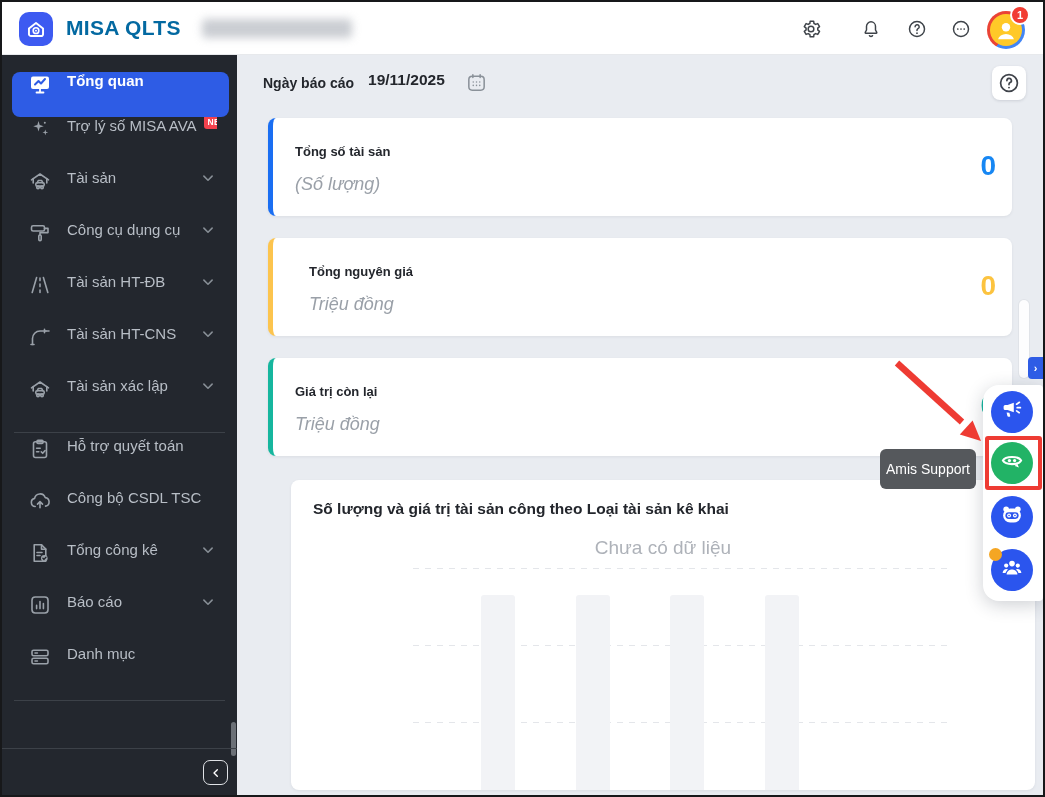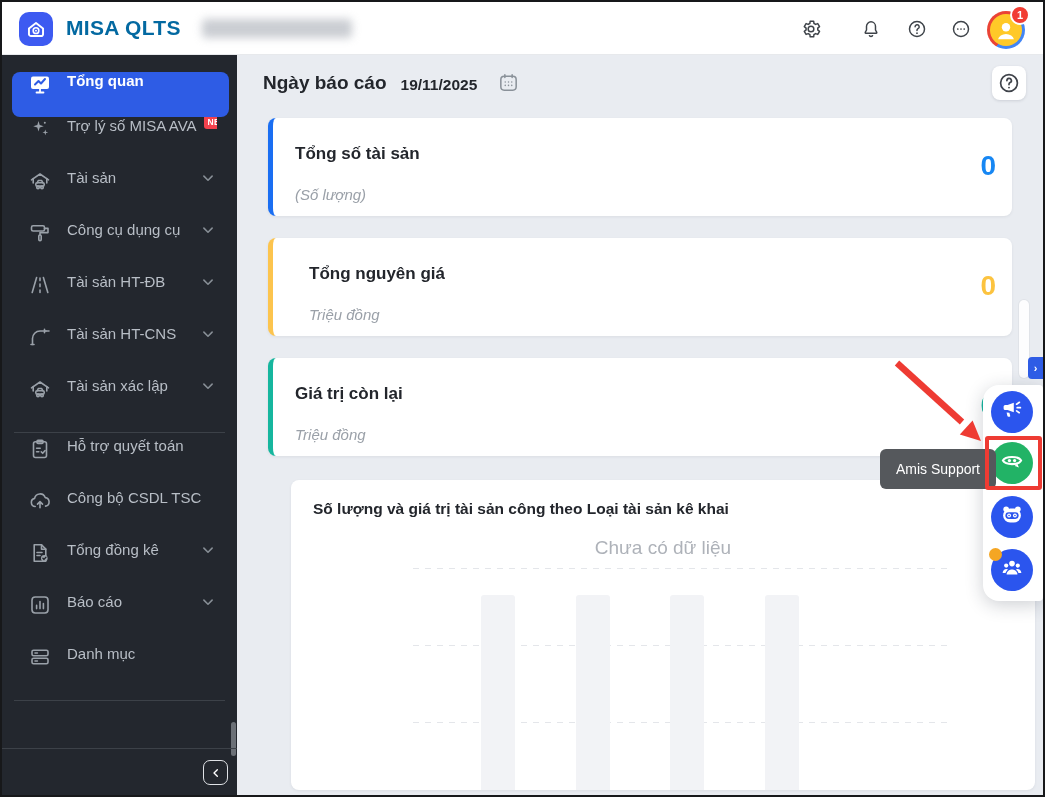--- a/index.html
+++ b/index.html
@@ -27,44 +27,44 @@
   .sitem.active .sicon{color:#fff;}
   .sdivider{height:1px;background:#3c4148;margin:3px 12px 4px 12px;}
   .new-badge{background:#f4424e;color:#fff;font-size:8.5px;font-weight:bold;padding:2px 4px;border-radius:3px;margin-left:7px;position:relative;top:-6px;letter-spacing:.3px;}
   .side-bottom{position:absolute;left:0;bottom:0;width:100%;height:47px;border-top:1px solid #3c4148;}
   .collapse-btn{position:absolute;right:9px;top:11px;width:25px;height:25px;border:1.5px solid #dfe2e6;border-radius:7px;display:flex;align-items:center;justify-content:center;color:#fff;cursor:pointer;}
   .side-scroll-thumb{position:absolute;right:1px;top:667px;width:5px;height:34px;border-radius:3px;background:#6b7077;cursor:pointer;}
 
   
   .content{position:absolute;left:235px;top:53px;width:806px;height:740px;background:#e9ecf1;}
   .daterow{position:absolute;left:26px;top:16px;display:flex;align-items:center;gap:14px;}
-  .daterow .dlabel{font-size:19px;font-weight:bold;color:#23262c;}
-  .dateval{display:flex;align-items:flex-end;gap:20px;cursor:pointer;}
+  .daterow .dlabel{font-size:14px;font-weight:bold;color:#23262c;}
+  .dateval{display:flex;align-items:flex-start;gap:20px;cursor:pointer;}
   .dateval .dval{font-size:15.5px;font-weight:bold;color:#23262c;}
   .dateval .cal{width:23px;height:23px;color:#8a9199;}
   .help-btn{position:absolute;left:755px;top:11px;width:34px;height:34px;background:#fff;border-radius:8px;box-shadow:0 1px 3px rgba(40,50,70,.15);display:flex;align-items:center;justify-content:center;color:#3f434a;cursor:pointer;}
 
   .kpi-card{position:absolute;left:31px;width:744px;height:98px;background:#fff;border-radius:8px;border-left:5px solid #ccc;box-shadow:0 1px 3px rgba(50,60,80,.08);padding:26px 16px 0 22px;}
-  .kpi-title{font-size:17px;font-weight:bold;color:#23262c;}
-  .kpi-sub{font-size:15px;font-style:italic;color:#9aa0a8;margin-top:22px;}
+  .kpi-title{font-size:13px;font-weight:bold;color:#23262c;}
+  .kpi-sub{font-size:18px;font-style:italic;color:#9aa0a8;margin-top:15px;}
   .kpi-value{position:absolute;right:16px;top:32px;font-size:28px;font-weight:bold;}
 
   .chart-card{position:absolute;left:31px;top:425px;width:744px;height:310px;background:#fff;border-radius:8px;box-shadow:0 1px 3px rgba(50,60,80,.08);margin-left:23px;}
   .chart-title{position:absolute;left:22px;top:20px;font-size:15.5px;font-weight:bold;color:#23262c;}
   .chart-empty{position:absolute;left:0;top:57px;width:100%;text-align:center;font-size:19px;color:#aeb2b9;}
   .gridline{position:absolute;left:122px;width:540px;height:1px;background:repeating-linear-gradient(90deg,#e4e6ea 0 6px,transparent 6px 12px);}
   .ph-bar{position:absolute;width:34px;top:115px;height:195px;background:#f2f3f6;border-radius:3px 3px 0 0;}
 
   
   .vscroll-thumb{position:absolute;left:1017px;top:298px;width:10px;height:78px;background:#fdfdfe;border-radius:5px;box-shadow:0 0 0 1px #e0e3e8;z-index:6;cursor:pointer;}
   .side-tab{position:absolute;left:1026px;top:355px;width:15px;height:22px;background:#2e5ce5;border-radius:4px 0 0 4px;color:#fff;font-size:11px;font-weight:bold;display:flex;align-items:center;justify-content:center;z-index:8;cursor:pointer;}
   .float-panel{position:absolute;left:981px;top:383px;width:60px;height:216px;background:#fff;border-radius:16px 4px 4px 16px;box-shadow:0 4px 18px rgba(30,40,60,.22);z-index:7;}
   .fbtn{position:absolute;left:8px;width:42px;height:42px;border-radius:50%;display:flex;align-items:center;justify-content:center;cursor:pointer;}
   .fbtn .dot{position:absolute;left:-2px;top:-1px;width:13px;height:13px;border-radius:50%;background:#f5a623;}
-  .tooltip{position:absolute;left:878px;top:447px;width:116px;height:40px;background:#55585c;border-radius:6px;color:#fff;font-size:14px;display:flex;align-items:center;justify-content:center;z-index:9;}
+  .tooltip{position:absolute;left:878px;top:447px;width:96px;height:40px;background:#55585c;border-radius:6px;color:#fff;font-size:14px;display:flex;align-items:center;justify-content:center;z-index:9;}
   .hl-rect{position:absolute;left:983px;top:434px;width:57px;height:54px;border:4px solid #ee3b33;border-radius:3px;z-index:10;}
   .arrow-svg{position:absolute;left:890px;top:356px;z-index:11;pointer-events:none;}
 </style>
 </head>
 <body>
 
 <div class="frame">
 
   <div class="header">
     <div class="logo">
@@ -210,21 +210,21 @@
           <span class="slabel">Công bộ CSDL TSC</span>
         </div>
         <div class="sitem">
           <span class="sicon"><svg width="24" height="24" viewBox="0 0 24 24" fill="none" stroke="currentColor" stroke-width="1.6" stroke-linecap="round" stroke-linejoin="round">
               <path d="M6.2 3.8h7.3l4.3 4.3v12.1H6.2z"></path>
               <path d="M13.5 3.8V8.2h4.3"></path>
               <path d="M9 11.5h5M9 14.5h3"></path>
               <circle cx="16.3" cy="17.3" r="3.3" fill="currentColor" stroke="none"></circle>
               <path d="M14.9 17.3l1.1 1.1 1.9-2.1" stroke="#23272e" stroke-width="1.4"></path>
             </svg></span>
-          <span class="slabel">Tổng đồng kê</span>
+          <span class="slabel">Tổng công kê</span>
           <span class="chev"><svg width="18" height="18" viewBox="0 0 24 24" fill="none" stroke="currentColor" stroke-width="2.1" stroke-linecap="round" stroke-linejoin="round">
               <polyline points="6.5 9.5 12 15 17.5 9.5"></polyline>
             </svg></span>
         </div>
         <div class="sitem">
           <span class="sicon"><svg width="24" height="24" viewBox="0 0 24 24" fill="none" stroke="currentColor" stroke-width="1.6" stroke-linecap="round" stroke-linejoin="round">
               <rect x="4" y="4" width="16" height="16" rx="3.2"></rect>
               <path d="M8.6 15.6v-3.2M12 15.6V8.6M15.4 15.6v-5"></path>
             </svg></span>
           <span class="slabel">Báo cáo</span>

